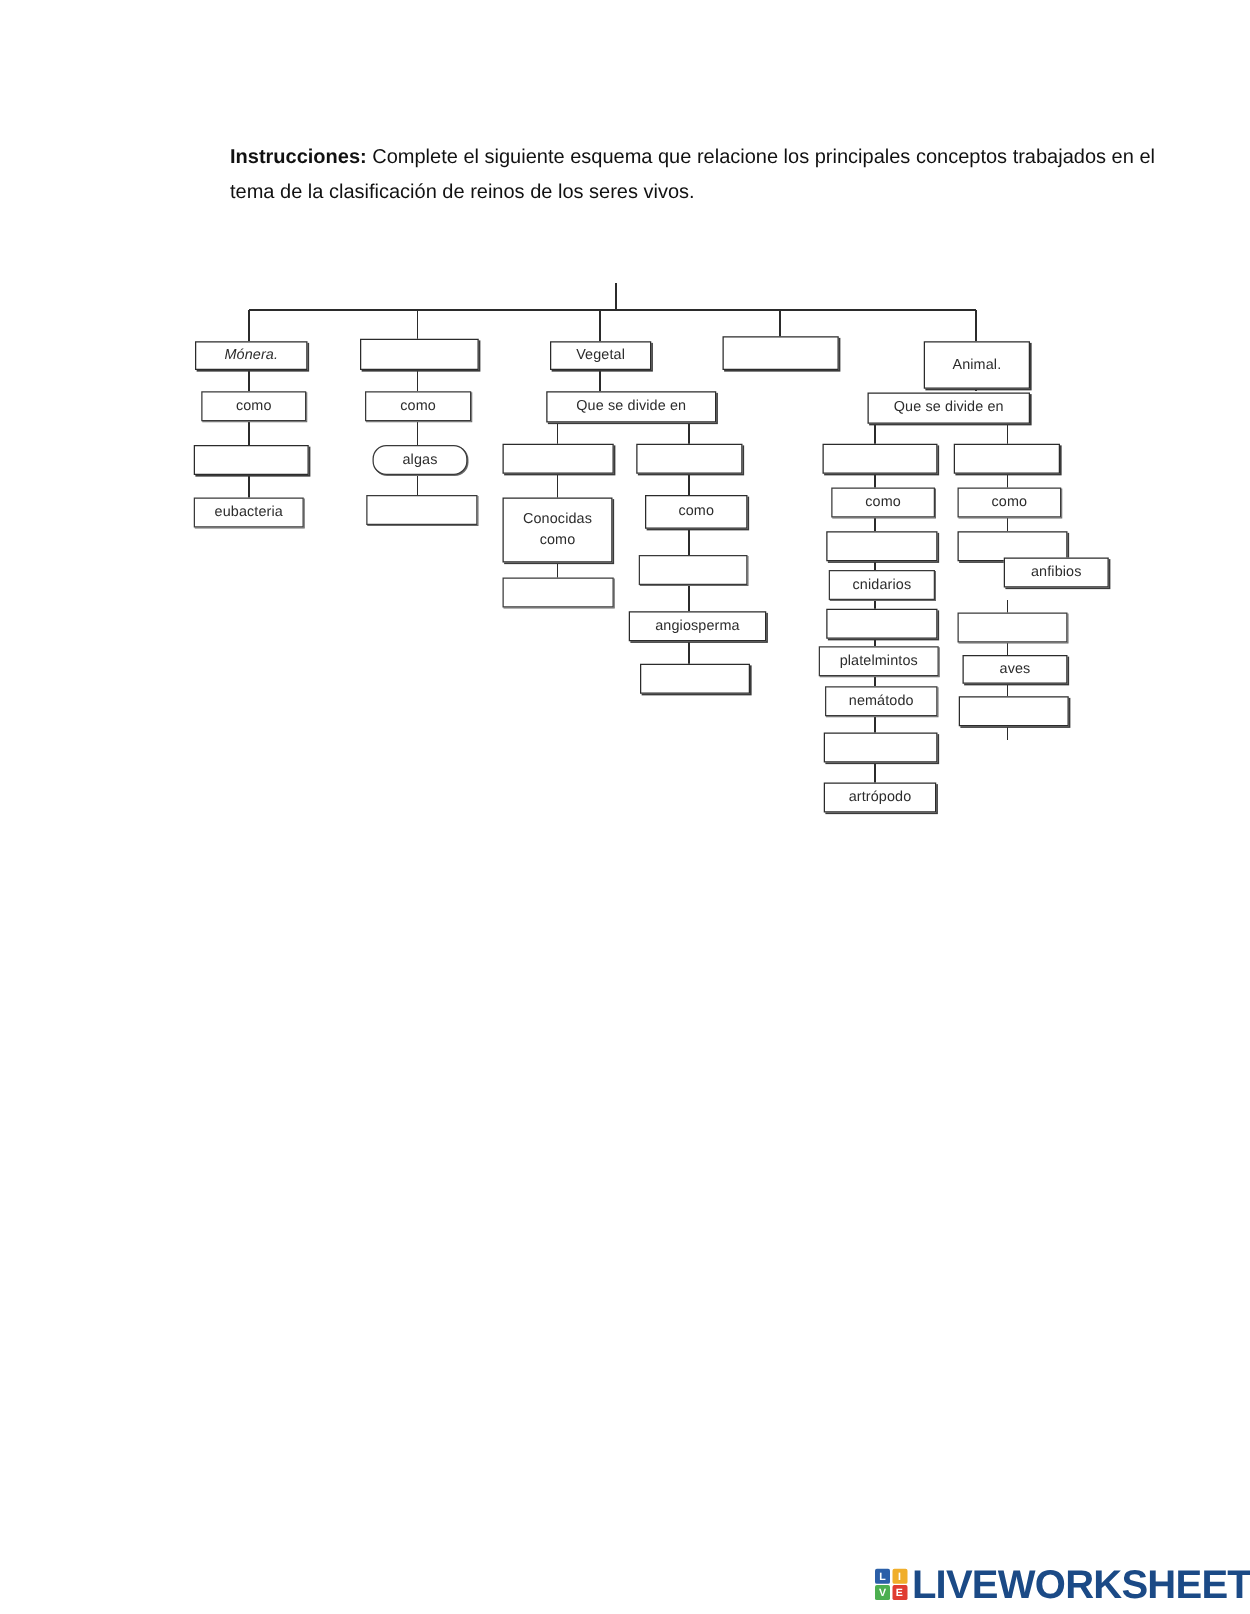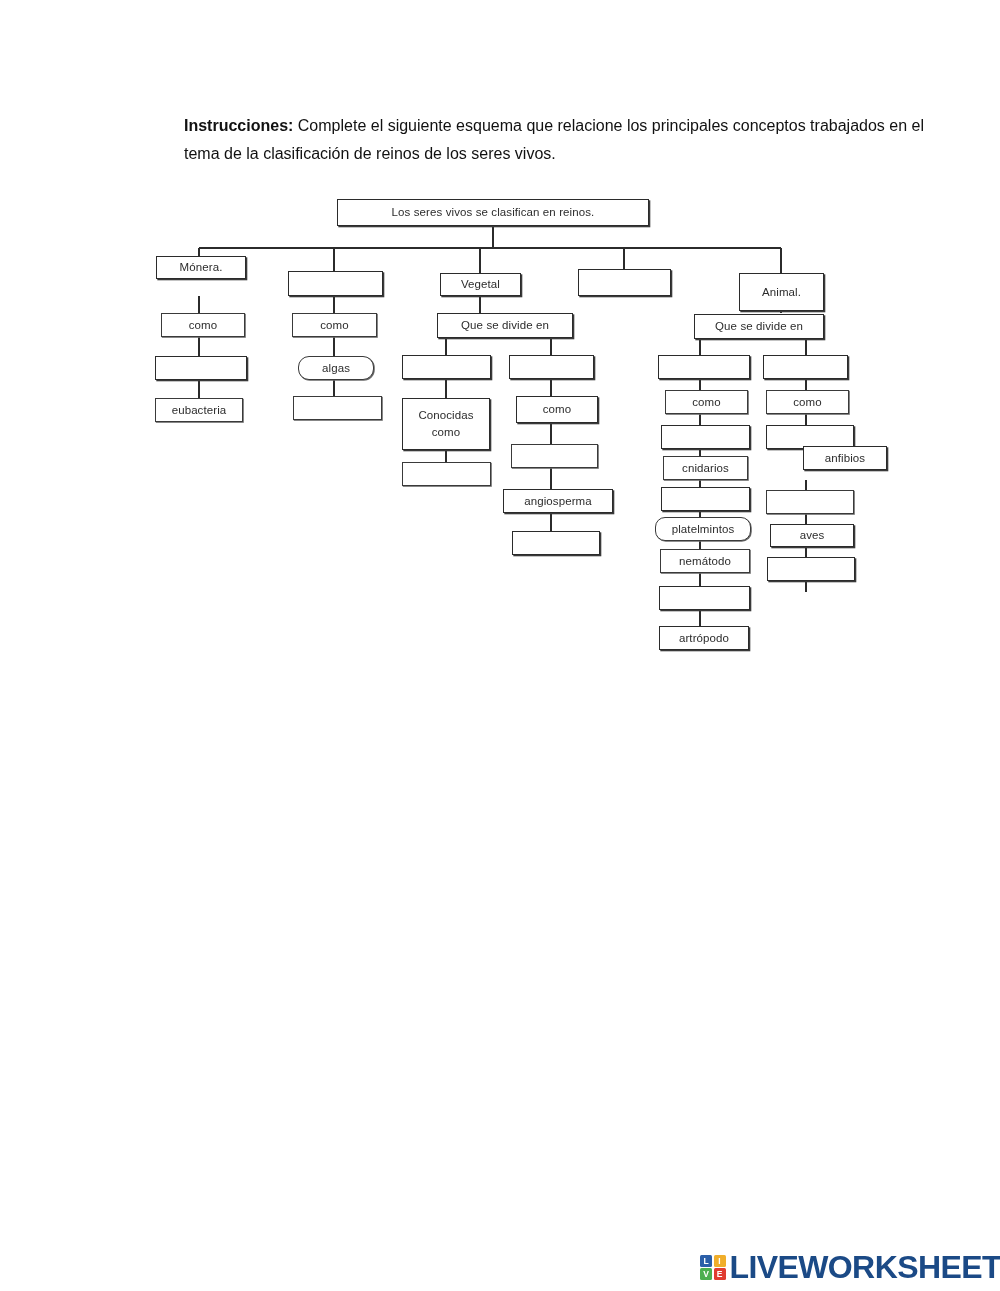--- a/index.html
+++ b/index.html
@@ -142,23 +142,22 @@
       <line x1="806" y1="379" x2="806" y2="390"></line>
       <line x1="806" y1="414" x2="806" y2="425"></line>
       <line x1="806" y1="449" x2="806" y2="456"></line>
       <line x1="806" y1="480" x2="806" y2="490"></line>
       <line x1="806" y1="514" x2="806" y2="524"></line>
       <line x1="806" y1="547" x2="806" y2="557"></line>
       <line x1="806" y1="581" x2="806" y2="592"></line>
     </g>
   </svg>
 
-  <div class="node" style="left:337px; top:199px; width:312px; height:27px;">Los seres vivos se clasifican en reinos.</div>
-
-  <div class="node" style="left:156px; top:256px; width:90px; height:23px;">Mónera.</div>
+
+  <div class="node" style="left:156px; top:273px; width:90px; height:23px;font-style:italic;">Mónera.</div>
   <div class="node blank" style="left:288px; top:271px; width:95px; height:25px;"></div>
   <div class="node" style="left:440px; top:273px; width:81px; height:23px;">Vegetal</div>
   <div class="node blank" style="left:578px; top:269px; width:93px; height:27px;"></div>
   <div class="node" style="left:739px; top:273px; width:85px; height:38px;">Animal.</div>
 
   <div class="node thin" style="left:161px; top:313px; width:84px; height:24px;">como</div>
   <div class="node" style="left:155px; top:356px; width:92px; height:24px;"></div>
   <div class="node thin" style="left:155px; top:398px; width:88px; height:24px;">eubacteria</div>
 
   <div class="node thin" style="left:292px; top:313px; width:85px; height:24px;">como</div>
@@ -177,21 +176,21 @@
   <div class="node" style="left:503px; top:489px; width:110px; height:24px;">angiosperma</div>
   <div class="node" style="left:512px; top:531px; width:88px; height:24px;"></div>
 
   <div class="node" style="left:694px; top:314px; width:130px; height:25px;">Que se divide en</div>
 
   <div class="node" style="left:658px; top:355px; width:92px; height:24px;"></div>
   <div class="node thin" style="left:665px; top:390px; width:83px; height:24px;">como</div>
   <div class="node" style="left:661px; top:425px; width:89px; height:24px;"></div>
   <div class="node thin" style="left:663px; top:456px; width:85px; height:24px;">cnidarios</div>
   <div class="node" style="left:661px; top:487px; width:89px; height:24px;"></div>
-  <div class="node thin" style="left:655px; top:517px; width:96px; height:24px;border-radius:10px;">platelmintos</div>
+  <div class="node thin" style="left:655px; top:517px; width:96px; height:24px;">platelmintos</div>
   <div class="node thin" style="left:660px; top:549px; width:90px; height:24px;text-align:right;">nemátodo</div>
   <div class="node" style="left:659px; top:586px; width:91px; height:24px;"></div>
   <div class="node" style="left:659px; top:626px; width:90px; height:24px;">artrópodo</div>
 
   <div class="node" style="left:763px; top:355px; width:85px; height:24px;"></div>
   <div class="node thin" style="left:766px; top:390px; width:83px; height:24px;">como</div>
   <div class="node" style="left:766px; top:425px; width:88px; height:24px;"></div>
   <div class="node" style="left:768px; top:446px; width:84px; height:24px;margin-left:35px;">anfibios</div>
   <div class="node thin" style="left:766px; top:490px; width:88px; height:24px;"></div>
   <div class="node" style="left:770px; top:524px; width:84px; height:23px;">aves</div>

